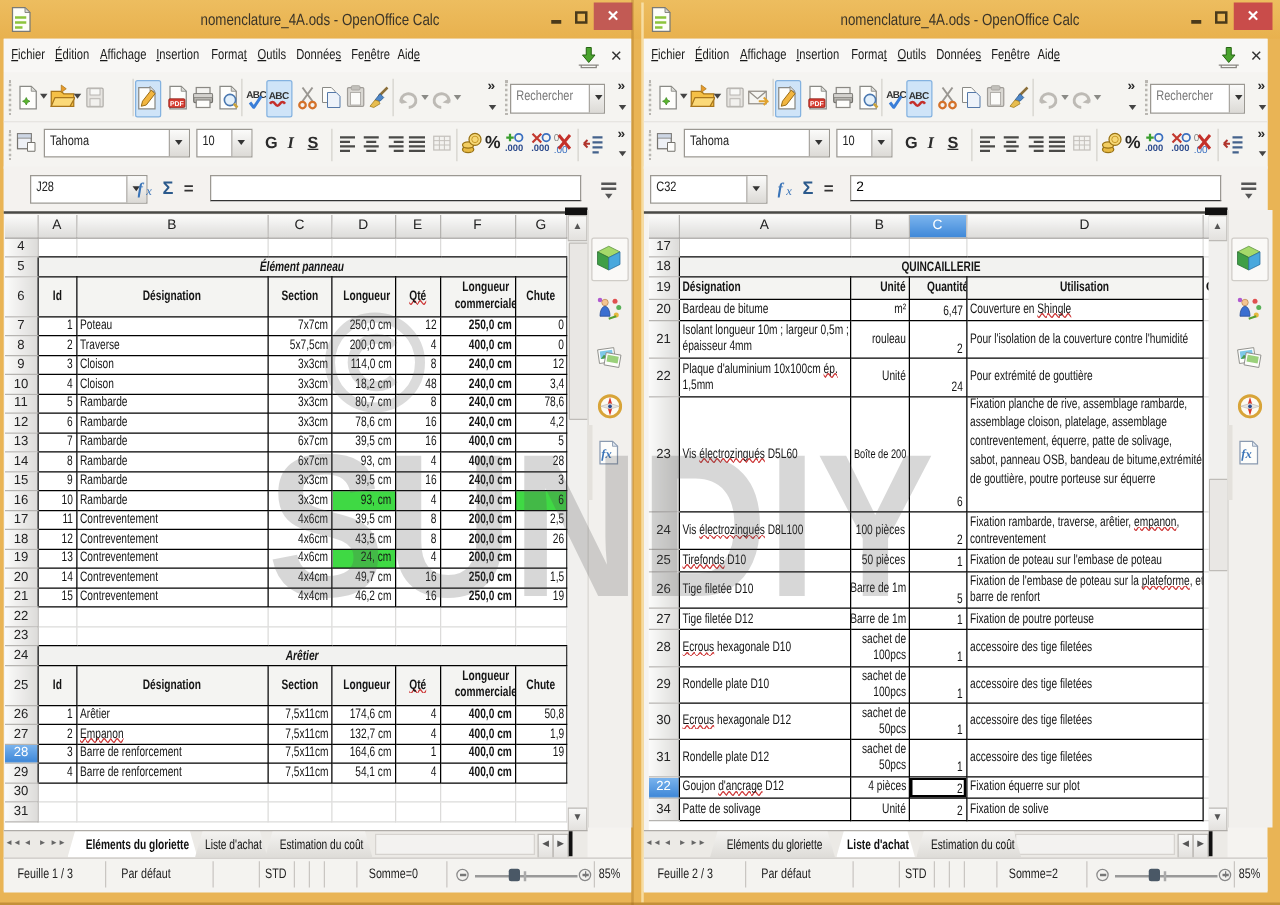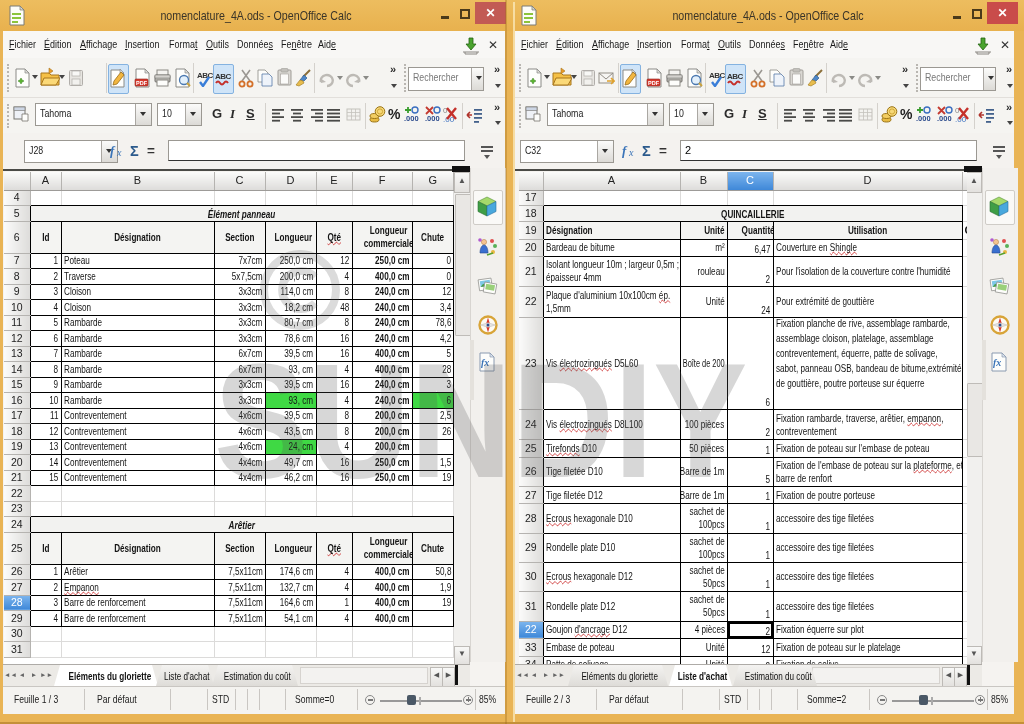--- a/index.html
+++ b/index.html
@@ -1106,28 +1106,20 @@
             </tr>
             <tr style="height:17.5px">
               <td class="rh rk hsel">22</td>
               <td class="k"><span class="sx">Goujon <span class="sq">d'ancrage</span> D12</span></td>
               <td class="k r"><span class="sxr">4 pièces</span></td>
               <td class="k r selc" style="vertical-align:bottom"><span class="sxr">2</span></td>
               <td class="k"><span class="sx">Fixation équerre sur plot</span></td>
               <td></td>
             </tr>
             <tr style="height:17.5px">
-              <td class="rh rk ">33</td>
-              <td class="k"><span class="sx">Embase de poteau</span></td>
-              <td class="k r"><span class="sxr">Unité</span></td>
-              <td class="k r " style="vertical-align:bottom"><span class="sxr">12</span></td>
-              <td class="k"><span class="sx">Fixation de poteau sur le platelage</span></td>
-              <td></td>
-            </tr>
-            <tr style="height:17.5px">
               <td class="rh rk ">34</td>
               <td class="k"><span class="sx">Patte de solivage</span></td>
               <td class="k r"><span class="sxr">Unité</span></td>
               <td class="k r " style="vertical-align:bottom"><span class="sxr">2</span></td>
               <td class="k"><span class="sx">Fixation de solive</span></td>
               <td></td>
             </tr>
           </tbody>
         </table>
       </div>

